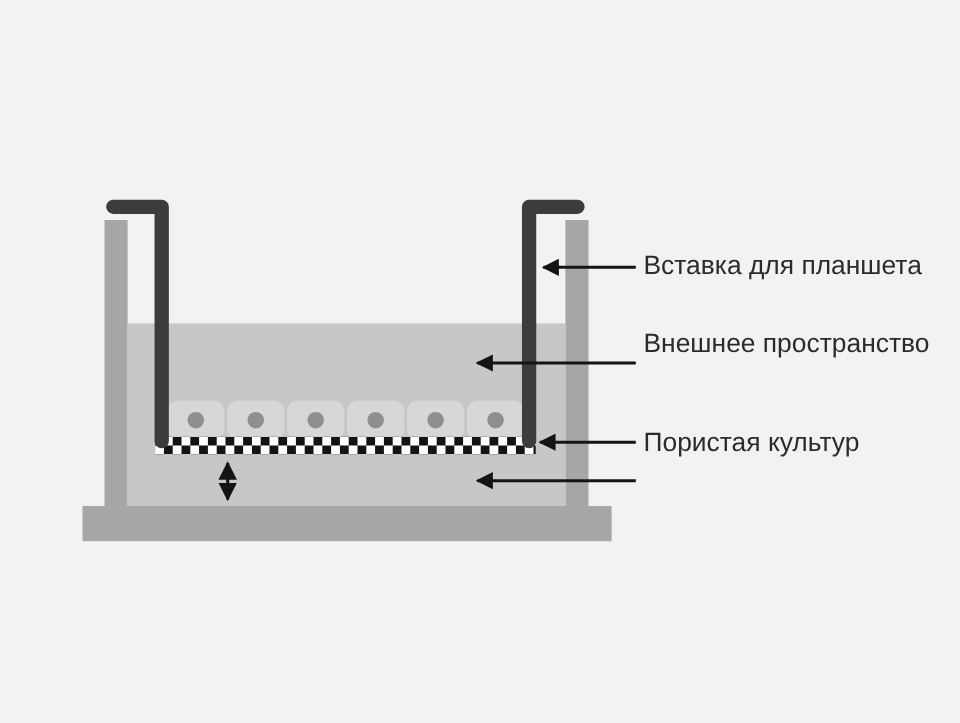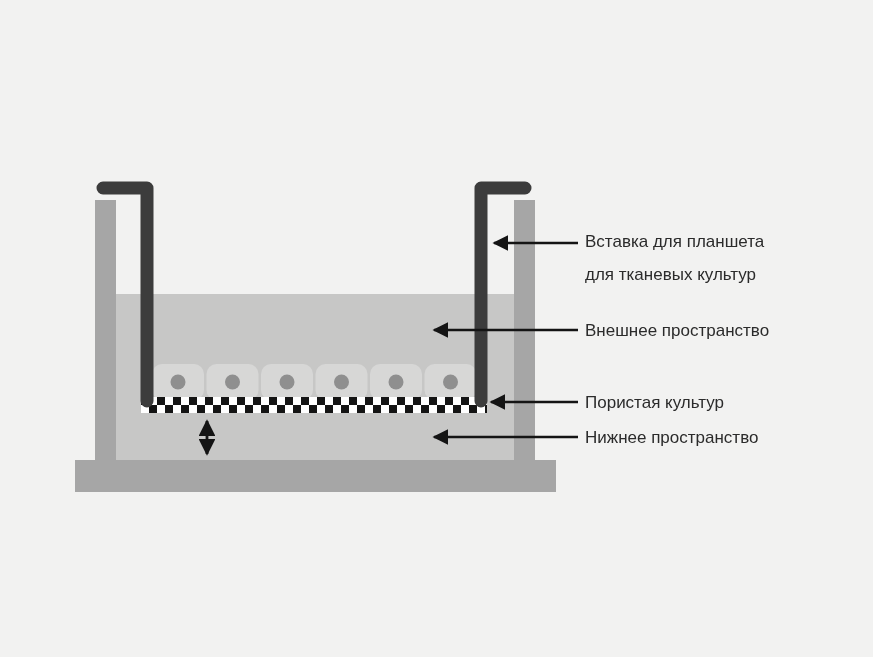--- a/index.html
+++ b/index.html
@@ -7,21 +7,21 @@
   #canvas {
     position: relative;
     width: 873px;
     height: 657px;
     background: var(--background, #f2f2f1);
     overflow: hidden;
   }
   #diagram-svg { position: absolute; left: 0; top: 0; }
   .label {
     position: absolute;
-    font-size: 17px;
+    font-size: 24px;
     line-height: 33px;
     color: var(--text, #2b2b2b);
     white-space: nowrap;
   }
 </style>
 </head>
 <body>
 
 <div id="canvas">
 
@@ -66,19 +66,17 @@
     <line x1="207" y1="421" x2="207" y2="454" style="stroke:var(--arrow,#141414)" stroke-width="2.8" marker-start="url(#ah)" marker-end="url(#ah)"></line>
 
     <line x1="578" y1="243" x2="494" y2="243" style="stroke:var(--arrow,#141414)" stroke-width="2.6" marker-end="url(#ah)"></line>
     <line x1="578" y1="330" x2="434" y2="330" style="stroke:var(--arrow,#141414)" stroke-width="2.6" marker-end="url(#ah)"></line>
     <line x1="578" y1="402" x2="491" y2="402" style="stroke:var(--arrow,#141414)" stroke-width="2.6" marker-end="url(#ah)"></line>
     <line x1="578" y1="437" x2="434" y2="437" style="stroke:var(--arrow,#141414)" stroke-width="2.6" marker-end="url(#ah)"></line>
   </svg>
 
   <div class="label" style="left:585px; top:225px">
     <div>Вставка для планшета</div>
-    <div>для тканевых культур</div>
   </div>
-  <div class="label" style="left:585px; top:314px">Внешнее пространство</div>
+  <div class="label" style="left:585px; top:296px">Внешнее пространство</div>
   <div class="label" style="left:585px; top:386px">Пористая культур</div>
-  <div class="label" style="left:585px; top:421px">Нижнее пространство</div>
 
 </div>
 
 </body></html>

